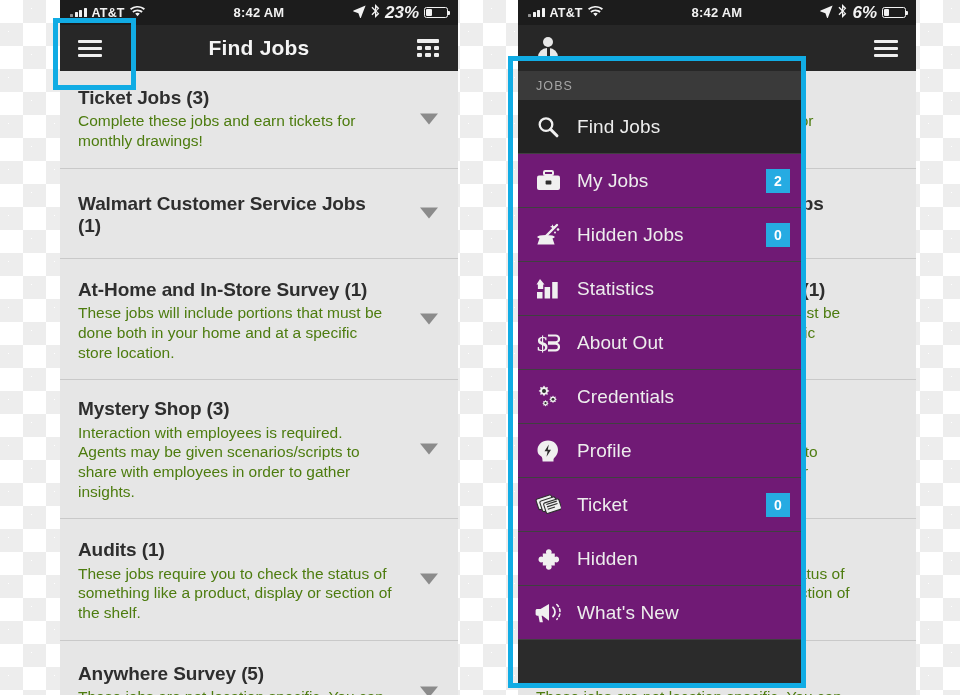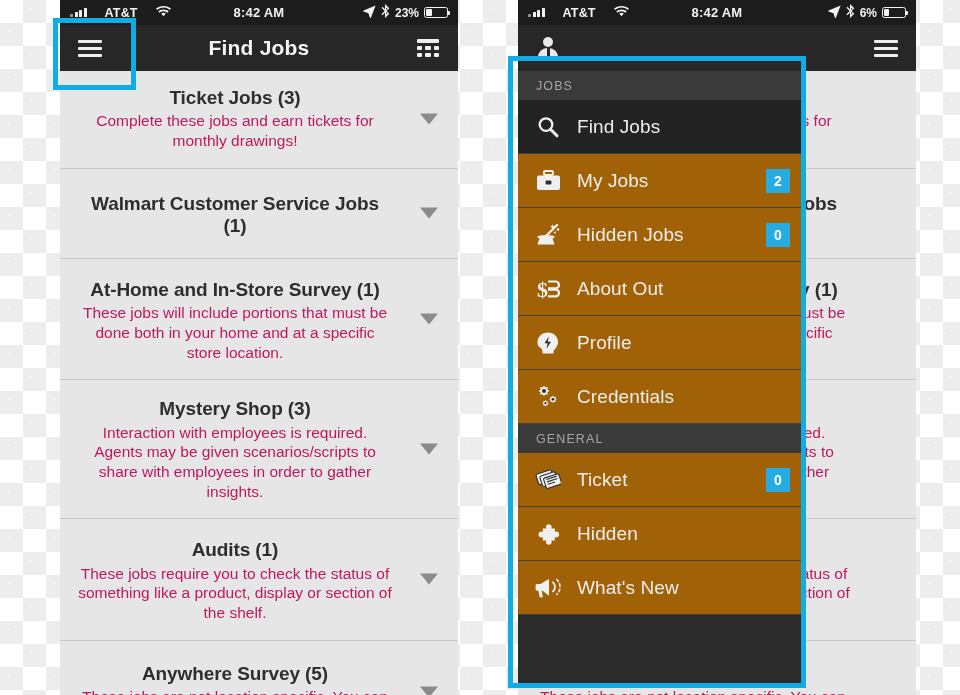--- a/index.html
+++ b/index.html
@@ -33,21 +33,21 @@
     position: relative;
     height: 25px;
     background: #1c1c1c;
     color: #f2f2f2;
     display: flex;
     align-items: center;
     font-size: 13px;
     font-weight: bold;
     padding: 0 10px;
   }
-  .sb-left { display: flex; align-items: center; gap: 18px; }
+  .sb-left { display: flex; align-items: center; gap: 5px; }
   .sb-center {
     position: absolute; left: 0; right: 0; text-align: center;
     font-size: 13px; font-weight: bold; letter-spacing: .2px;
   }
   .sb-right {
     margin-left: auto; display: flex; align-items: center; gap: 5px;
     position: relative; z-index: 2;
   }
   .carrier { font-size: 12.5px; font-weight: bold; letter-spacing: .2px; }
   .sig { display: flex; align-items: flex-end; gap: 1.5px; height: 9px; }
@@ -58,21 +58,21 @@
   .sig i:nth-child(4){ height: 9px; }
   .batt {
     width: 24px; height: 11px; border: 1.4px solid #f2f2f2; border-radius: 2.5px;
     position: relative; padding: 1.2px;
   }
   .batt::after {
     content:""; position:absolute; right:-3.4px; top:3px; width:2px; height:4px;
     background:#f2f2f2; border-radius:0 1px 1px 0;
   }
   .batt span { display:block; height:100%; background:#f2f2f2; border-radius:1px; }
-  .pct { font-size: 12px; font-weight: bold; }
+  .pct { font-size: 17px; font-weight: bold; font-style: italic; }
 
   
   .navbar {
     height: 46px; background: #272727;
     display: flex; align-items: center; position: relative;
   }
   .nav-title {
     position:absolute; left:0; right:0; text-align:center;
     color:#f4f4f4; font-size: 21px; font-weight: bold; letter-spacing: .2px;
   }
@@ -103,28 +103,27 @@
   }
 
   
   .joblist { background:#e9e9e9; }
   .job-row {
     padding: 16px 18px 17px 18px;
     border-bottom: 1px solid #c9c9c9;
     position: relative;
     background: #e6e6e6;
     min-height: 86px;
-    text-align: center;
   }
   .job-title {
     font-size: 19px; font-weight: bold; color: #2e2e2e;
     line-height: 1.18; padding-right: 48px; letter-spacing: -.1px;
   }
   .job-desc {
-    font-size: 15.5px; color: #be185d; line-height: 1.27;
+    font-size: 15.5px; color: #4d7c0f; line-height: 1.27;
     margin-top: 2px; padding-right: 48px;
   }
   .caret {
     position:absolute; right: 20px; top: 50%; transform: translateY(-50%);
     width: 0; height: 0;
     border-left: 9px solid transparent;
     border-right: 9px solid transparent;
     border-top: 11px solid #8b8b8b;
   }
 
@@ -136,21 +135,21 @@
   .drawer-section {
     background: #3a3a3a; color: #a6a6a6;
     font-size: 12.5px; letter-spacing: 1.1px;
     padding: 8px 18px 7px 18px;
     text-transform: uppercase;
   }
   .drawer-item {
     display:flex; align-items:center;
     height: 54px; padding: 0 14px 0 17px;
     border-bottom: 1px solid #404040;
-    background: #a16207;
+    background: #701a75;
     position: relative;
   }
   .drawer-item.active { background: #232323; }
   .drawer-label {
     color:#ededed; font-size: 19px; margin-left: 16px; letter-spacing:.1px;
   }
   .drawer-icon {
     width: 26px; height: 26px; display:flex; align-items:center; justify-content:center;
     color:#f0f0f0; flex: 0 0 26px;
   }
@@ -384,59 +383,69 @@
             <path d="M17.5 1.2l.7 1.8 1.8.7-1.8.7-.7 1.8-.7-1.8-1.8-.7 1.8-.7z" fill="#f0f0f0"></path>
             <circle cx="23" cy="6.5" r="1.3" fill="#f0f0f0"></circle>
             <circle cx="20" cy="9.5" r="1" fill="#f0f0f0"></circle>
           </svg>
       </span>
       <span class="drawer-label">Hidden Jobs</span>
       <span class="badge">0</span>
     </div>
 
 
+    <div class="drawer-item">
+      <span class="drawer-icon">
+        <svg width="24" height="22" viewBox="0 0 24 22">
+            <rect x="1" y="14" width="5.5" height="6.5" fill="#f0f0f0"></rect>
+            <rect x="8.6" y="9" width="5.5" height="11.5" fill="#f0f0f0"></rect>
+            <rect x="16.2" y="4" width="5.5" height="16.5" fill="#f0f0f0"></rect>
+            <path d="M4 1l4.5 5.5H7.2V11H1.9V6.5H.5z" fill="#f0f0f0"></path>
+          </svg>
+      </span>
+      <span class="drawer-label">Statistics</span>
+    </div>
 
     <div class="drawer-item">
       <span class="drawer-icon">
         <svg width="24" height="24" viewBox="0 0 24 24">
             <text x="1" y="19.5" font-family="Liberation Serif, serif" font-size="22" font-weight="bold" fill="#f0f0f0">$</text>
             <path d="M12 4.5h7.5c2 0 3.5 1.6 3.5 3.4S21.5 11.4 19.5 11.4H12" fill="none" stroke="#f0f0f0" stroke-width="2.2"></path>
             <path d="M12 12.6h7.5c2 0 3.5 1.6 3.5 3.4s-1.5 3.4-3.5 3.4H12" fill="none" stroke="#f0f0f0" stroke-width="2.2"></path>
           </svg>
       </span>
       <span class="drawer-label">About Out</span>
-    </div>
-
-    <div class="drawer-item">
-      <span class="drawer-icon">
-        <svg width="24" height="24" viewBox="0 0 24 24">
-            <path d="M12 1.5c6 0 10 4.2 10 9.4 0 3.4-1.6 5.8-3.2 7.4-.9.9-1.3 1.7-1.3 2.8v1.4H6.6l-.3-3c-.2-1.7-1.3-2.4-2.6-3.3C2 15 1.5 13 1.5 10.9 1.5 5.7 6 1.5 12 1.5z" fill="#f0f0f0"></path>
-            <path d="M12.8 5.5 8.5 12.2h3.1l-1.1 5.6 4.5-7h-3.2z" fill="#2e2e2e"></path>
-          </svg>
-      </span>
-      <span class="drawer-label">Profile</span>
     </div>
 
     <div class="drawer-item">
       <span class="drawer-icon">
         <svg width="26" height="24" viewBox="0 0 26 24">
           <g fill="#f0f0f0">
             <path d="M9 .5l1.4 2 2.4-.4-.4 2.4 2 1.4-2 1.4.4 2.4-2.4-.4L9 11.3 7.6 9.3l-2.4.4.4-2.4-2-1.4 2-1.4-.4-2.4 2.4.4z"></path>
             <circle cx="9" cy="5.9" r="2" fill="#2e2e2e"></circle>
             <path d="M18 10.5l1 1.4 1.7-.3-.3 1.7 1.4 1-1.4 1 .3 1.7-1.7-.3-1 1.4-1-1.4-1.7.3.3-1.7-1.4-1 1.4-1-.3-1.7 1.7.3z"></path>
             <circle cx="18" cy="14.3" r="1.4" fill="#2e2e2e"></circle>
             <path d="M10.5 15l.8 1.2 1.4-.2-.2 1.4 1.2.8-1.2.8.2 1.4-1.4-.2-.8 1.2-.8-1.2-1.4.2.2-1.4-1.2-.8 1.2-.8-.2-1.4 1.4.2z"></path>
             <circle cx="10.5" cy="18.2" r="1.1" fill="#2e2e2e"></circle>
           </g>
         </svg>
       </span>
       <span class="drawer-label">Credentials</span>
     </div>
 
-    <div class="drawer-section">GENERAL</div>
+    <div class="drawer-item">
+      <span class="drawer-icon">
+        <svg width="24" height="24" viewBox="0 0 24 24">
+            <path d="M12 1.5c6 0 10 4.2 10 9.4 0 3.4-1.6 5.8-3.2 7.4-.9.9-1.3 1.7-1.3 2.8v1.4H6.6l-.3-3c-.2-1.7-1.3-2.4-2.6-3.3C2 15 1.5 13 1.5 10.9 1.5 5.7 6 1.5 12 1.5z" fill="#f0f0f0"></path>
+            <path d="M12.8 5.5 8.5 12.2h3.1l-1.1 5.6 4.5-7h-3.2z" fill="#2e2e2e"></path>
+          </svg>
+      </span>
+      <span class="drawer-label">Profile</span>
+    </div>
+
 
     <div class="drawer-item">
       <span class="drawer-icon">
         <svg width="26" height="24" viewBox="0 0 26 24">
             <g transform="rotate(-18 13 12)">
               <rect x="3" y="3" width="16" height="11" rx="1.6" fill="#f0f0f0" stroke="#2e2e2e" stroke-width="1.1"></rect>
               <rect x="6" y="6" width="16" height="11" rx="1.6" fill="#f0f0f0" stroke="#2e2e2e" stroke-width="1.1"></rect>
               <rect x="9" y="9" width="16" height="11" rx="1.6" fill="#f0f0f0" stroke="#2e2e2e" stroke-width="1.1"></rect>
               <line x1="11.5" y1="11" x2="22.5" y2="11" stroke="#2e2e2e" stroke-width="1.1"></line>
               <line x1="11.5" y1="13.5" x2="22.5" y2="13.5" stroke="#2e2e2e" stroke-width="1.1"></line>

